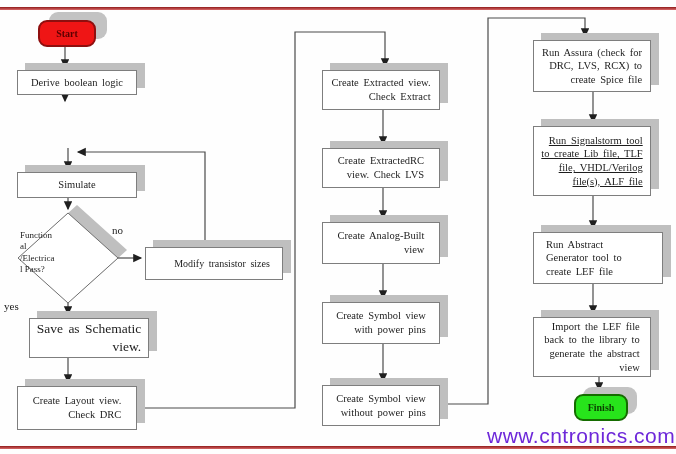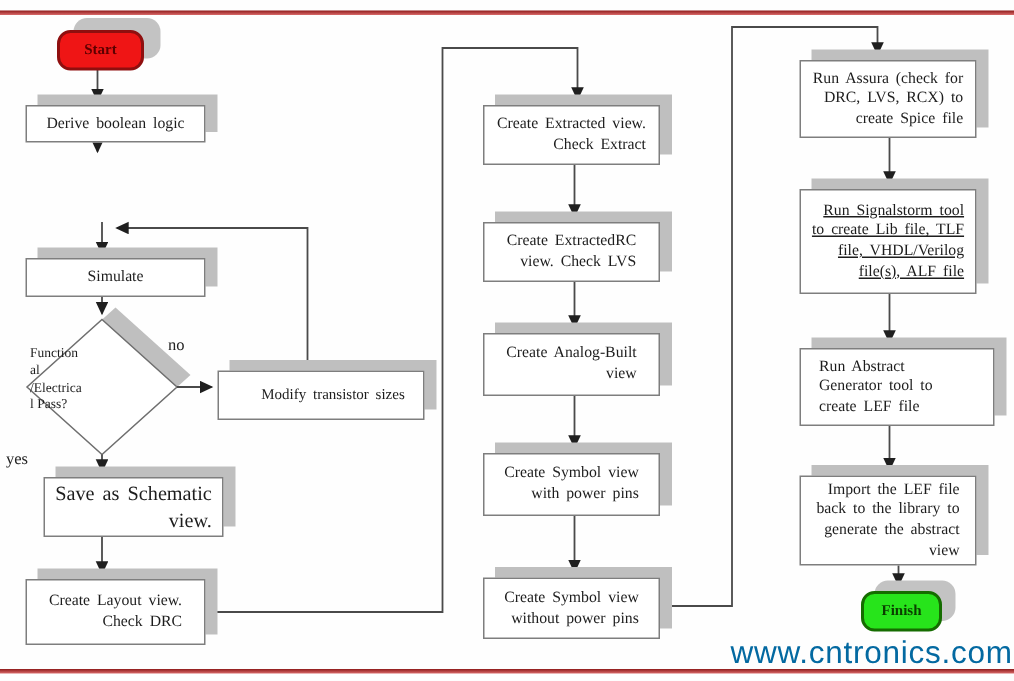--- a/index.html
+++ b/index.html
@@ -28,21 +28,21 @@
   .left-align{justify-content:flex-start;text-align:left;padding-left:12px;}
   .edge-label{position:absolute;font-size:11px;color:#222;}
   .diamond-text{
     position:absolute;left:20px;top:230px;width:96px;
     font-size:9px;line-height:1.25;white-space:pre-line;
   }
   svg.wires{position:absolute;left:0;top:0;}
   .watermark{
     position:absolute;left:487px;top:424px;
     font-family:"Liberation Sans","DejaVu Sans",sans-serif;
-    font-size:21px;color:#0369a1;letter-spacing:0.5px;
+    font-size:21px;color:#6d28d9;letter-spacing:0.5px;
   }
 </style>
 </head>
 <body>
 
 <div class="canvas">
 
   <div class="rule top"></div>
   <div class="rule bottom"></div>
 

